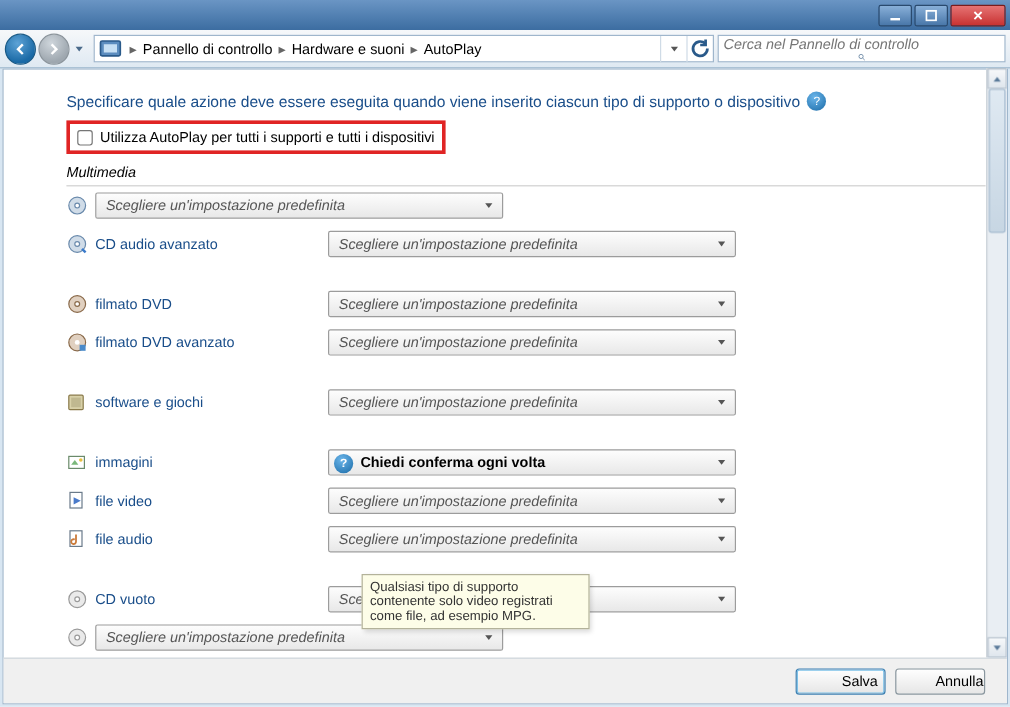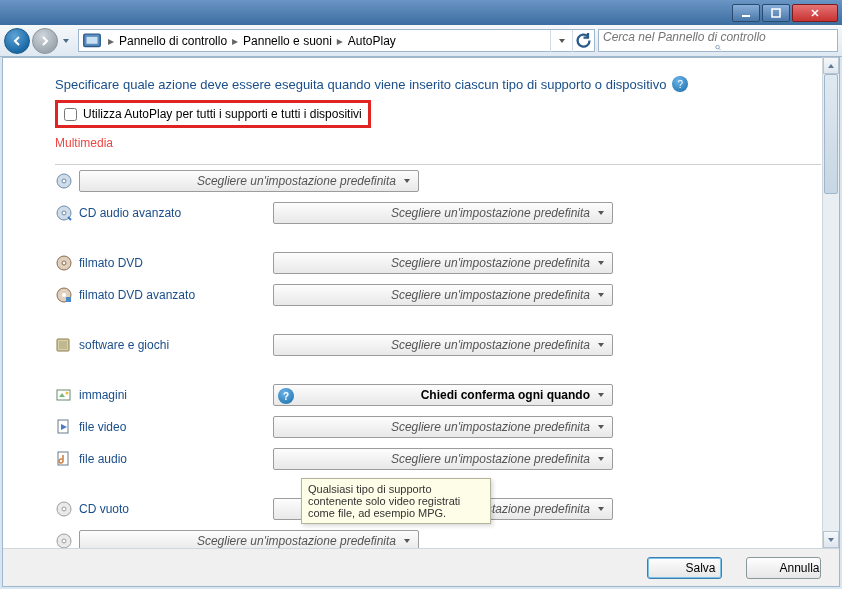--- a/index.html
+++ b/index.html
@@ -23,37 +23,37 @@
 .crumbsep { width: 12px; text-align: center; color: #666; cursor: pointer; }
 .abspacer { flex: 1; }
 .abbtn { width: 22px; height: 22px; border-left: 1px solid #cfdbe6; display: flex; align-items: center; justify-content: center; cursor: pointer; }
 .searchbox { width: 240px; height: 23px; margin-left: 3px; background: #fff; border: 1px solid #9fb6cc; display: flex; align-items: center; padding: 0 4px; flex-direction: column; }
 .searchbox input { border: none; outline: none; width: 100%; font-style: italic; color: #777; font-size: 12px; font-family: inherit; }
 .searchbox .sicn { width: 16px; height: 16px; }
 
 .content-wrap { position: absolute; top: 57px; left: 2px; right: 2px; bottom: 2px; background: #fff; border: 1px solid #9fb6cc; display: flex; flex-direction: column; }
 .content { flex: 1; overflow: auto; padding: 8px 18px 8px 52px; position: relative; border-radius: 13px; }
 .footer { height: 38px; border-top: 1px solid #cfd6dc; background: #f0f0f0; display: flex; align-items: center; justify-content: flex-end; padding: 0 18px; }
-.btn-footer { min-width: 75px; height: 22px; margin-left: 24px; background: linear-gradient(#fefefe, #e6e6e6); border: 1px solid #8a979f; border-radius: 3px; font-family: inherit; font-size: 12px; cursor: pointer; padding-left: 32px; }
+.btn-footer { min-width: 75px; height: 22px; margin-left: 8px; background: linear-gradient(#fefefe, #e6e6e6); border: 1px solid #8a979f; border-radius: 3px; font-family: inherit; font-size: 12px; cursor: pointer; padding-left: 32px; }
 .btn-footer.highlight { border: 1px solid #3c7fb1; box-shadow: 0 0 0 1px #7cc1e8 inset; }
 
 .heading { color: #1a4e8a; font-size: 13px; margin: 10px 0 8px 0; display: flex; align-items: center; }
 .help-icon { width: 16px; height: 16px; margin-left: 6px; border-radius: 50%; background: radial-gradient(circle at 40% 30%, #6ab5ea, #1a6aa6); color: #fff; font-size: 10px; display: flex; align-items: center; justify-content: center; cursor: pointer; }
 
 .redbox { border: 3px solid #e02424; padding: 4px 6px; margin-bottom: 8px; display: inline-flex; align-items: center; }
 .redbox input[type=checkbox] { margin-right: 6px; cursor: pointer; }
 
-.section-label { font-weight: normal; color: #ef4444; margin-bottom: 14px; }
+.section-label { font-weight: normal; color: #000000; margin-bottom: 4px; font-style: italic; }
 .underline { height: 1px; background: #d0d0d0; margin-bottom: 2px; }
 
 .row { display: flex; align-items: center; min-height: 28px; margin-bottom: 4px; }
 .row .icon { width: 18px; height: 18px; margin-right: 6px; flex-shrink: 0; }
 .row .label { width: 194px; color: #1a4e8a; cursor: default; }
 .combo { flex: 0 0 340px; position: relative; }
-.combo-inner { height: 22px; background: linear-gradient(#fdfdfd, #e8e8e8); border: 1px solid #9c9c9c; border-radius: 2px; display: flex; align-items: center; padding: 0 22px 0 8px; font-style: italic; color: #555; cursor: pointer; position: relative; justify-content: flex-end; }
+.combo-inner { height: 22px; background: linear-gradient(#fdfdfd, #e8e8e8); border: 1px solid #9c9c9c; border-radius: 2px; display: flex; align-items: center; padding: 0 32px 0 8px; font-style: italic; color: #555; cursor: pointer; position: relative; }
 .combo-inner.bold { font-style: normal; font-weight: bold; color: #000; padding-left: 26px; }
 .combo-caret { position: absolute; right: 4px; top: 50%; transform: translateY(-50%); width: 14px; height: 14px; display: flex; align-items: center; justify-content: center; }
 .combo-badge { position: absolute; left: 4px; top: 3px; width: 16px; height: 16px; border-radius: 50%; background: radial-gradient(circle at 40% 30%, #6ab5ea, #1a6aa6); color: #fff; font-size: 10px; display: flex; align-items: center; justify-content: center; }
 
 .tooltip { position: absolute; left: 281px; top: 420px; width: 190px; background: #fdfde8; border: 1px solid #b3b29a; padding: 4px 6px; font-size: 11px; color: #333; box-shadow: 2px 2px 4px rgba(0,0,0,0.15); z-index: 10; margin-left: 17px; }
 
 .scrollbar-r { position: absolute; top: 57px; right: 3px; width: 17px; bottom: 41px; background: #e9eef3; border-left: 1px solid #cfd6dc; display: flex; flex-direction: column; z-index: 5; }
 .sb-btn { height: 17px; background: linear-gradient(#f6f8fa, #dfe6ed); border: 1px solid #b8c4cf; display: flex; align-items: center; justify-content: center; cursor: pointer; }
 .sb-track { flex: 1; position: relative; }
 .sb-thumb { position: absolute; left: 1px; right: 1px; top: 0; height: 120px; background: linear-gradient(#dfe9f2, #c7d6e3); border: 1px solid #9fb6cc; border-radius: 2px; cursor: pointer; }
@@ -100,21 +100,21 @@
   <div class="addressbar">
     <div class="abicon">
         <svg viewBox="0 0 16 16">
           <rect x="2" y="3" width="12" height="9" rx="1" fill="#5c8dbf" stroke="#2a5a8a"></rect>
           <rect x="4" y="5" width="8" height="5" fill="#c7e0f4"></rect>
         </svg>
       </div>
     <span class="crumbsep">▸</span>
     <span class="crumb">Pannello di controllo</span>
     <span class="crumbsep">▸</span>
-    <span class="crumb">Pannello e suoni</span>
+    <span class="crumb">Hardware e suoni</span>
     <span class="crumbsep">▸</span>
     <span class="crumb">AutoPlay</span>
     <div class="abspacer"></div>
     <div class="abbtn">
         <svg class="tri" viewBox="0 0 8 8">
           <path d="M1 2 L7 2 L4 6 Z" fill="#555"></path>
         </svg>
       </div>
     <div class="abbtn">
         <svg viewBox="0 0 14 14">
@@ -247,21 +247,21 @@
     <div class="row">
       <svg class="icon" viewBox="0 0 18 18">
           <rect x="2" y="4" width="13" height="10" fill="#fff" stroke="#6a8a6a"></rect>
           <path d="M4 11 L7 7 L10 11" fill="#7ab87a"></path>
           <circle cx="12" cy="7" r="1.5" fill="#e8c040"></circle>
         </svg>
       <span class="label">immagini</span>
       <div class="combo">
           <div class="combo-inner bold">
             <span class="combo-badge">?</span>
-            <span>Chiedi conferma ogni quando</span>
+            <span>Chiedi conferma ogni volta</span>
             <span class="combo-caret">
               <svg class="tri" viewBox="0 0 8 8">
                 <path d="M1 2 L7 2 L4 6 Z" fill="#555"></path>
               </svg>
             </span>
           </div>
         </div>
     </div>
 
     <div class="row">

